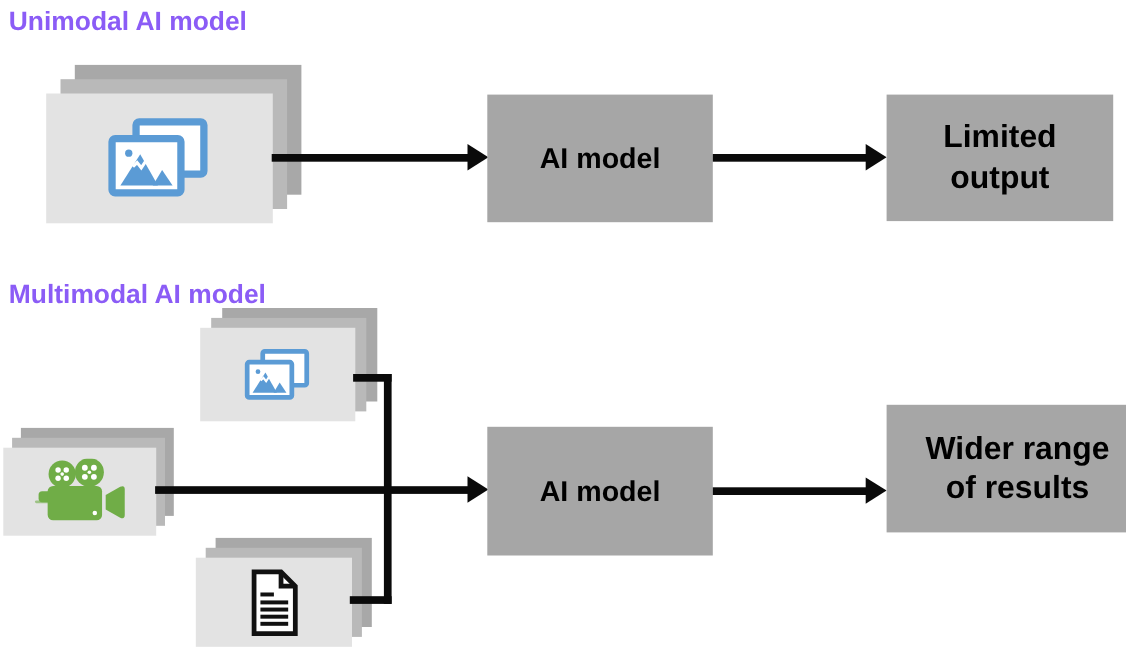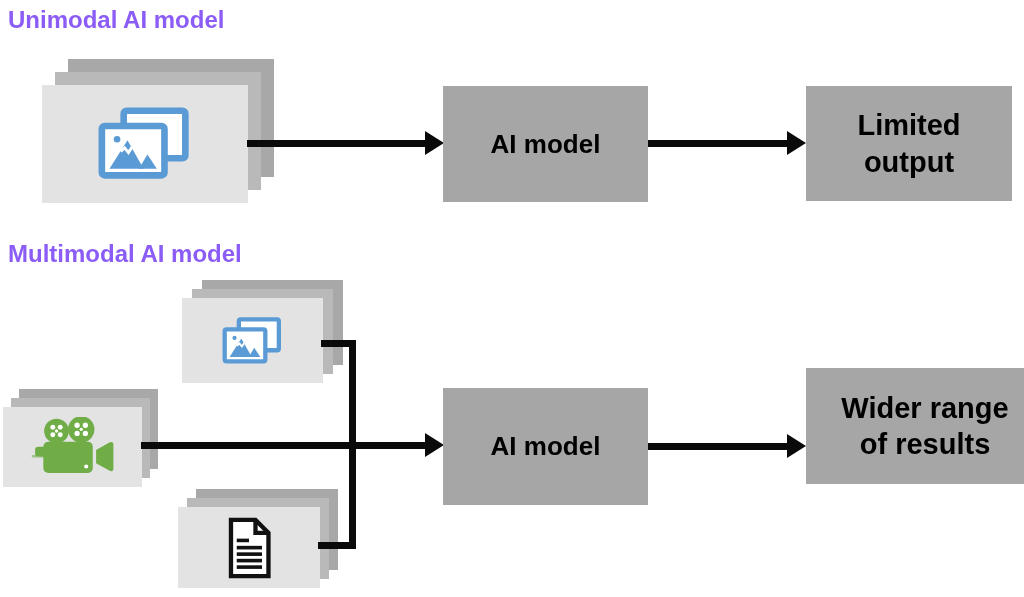--- a/index.html
+++ b/index.html
@@ -67,21 +67,21 @@
 
   <div>
     <div class="shaft" style="left:648px;top:140px;width:141px;"></div>
     <div class="ahead" style="left:787px;top:131px;"></div>
   </div>
 
   <div class="gbox" style="left:806px;top:86px;width:206px;height:115px;">
     <span class="lbl out-lbl">Limited output</span>
   </div>
 
-  <h2 class="section-title" style="left:8px;top:240px;">Multimodal AI model</h2>
+  <h2 class="section-title" style="left:8px;top:254px;">Multimodal AI model</h2>
 
   <div>
     <div class="card back" style="left:202px;top:280px;width:141px;height:85px;"></div>
     <div class="card mid" style="left:192px;top:289px;width:141px;height:85px;"></div>
     <div class="card front" style="left:182px;top:298px;width:141px;height:85px;">
       <svg width="62" height="48" viewBox="0 0 100 78">
         <rect x="27" y="4" width="65" height="50" rx="3" fill="#ffffff" stroke="#5b9bd5" stroke-width="7"></rect>
         <rect x="4" y="20" width="66" height="52" rx="3" fill="#ffffff" stroke="#5b9bd5" stroke-width="7"></rect>
         <polygon points="12,65 31,35 48,65" fill="#5b9bd5"></polygon>
         <polyline points="24,47 28,43 32,48 36,42" fill="none" stroke="#ffffff" stroke-width="3"></polyline>

